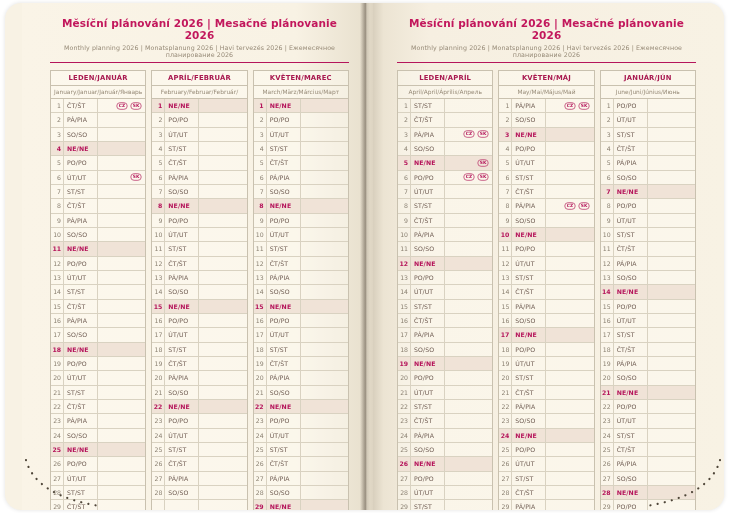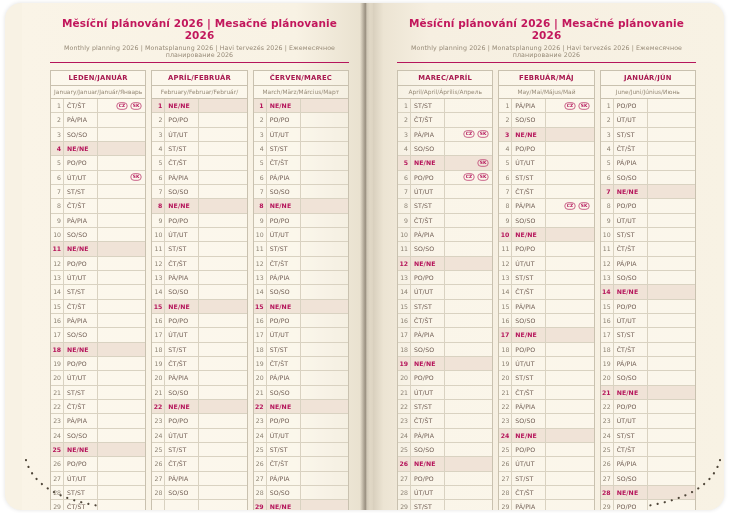--- a/index.html
+++ b/index.html
@@ -394,21 +394,21 @@
               </div>
               <div class="drow">
                 <span class="c n"></span>
                 <span class="c d"></span>
                 <span class="c x"></span>
               </div>
             </div>
   </div>
 
   <div class="month">
-    <div class="month-title">ČERVEN/MAREC</div>
+    <div class="month-title">KVĚTEN/MAREC</div>
     <div class="month-languages">March/März/Március/Март</div>
     <div class="month-grid">
               <div class="drow sun">
                 <span class="c n">1</span>
                 <span class="c d">NE/NE</span>
                 <span class="c x"></span>
               </div>
               <div class="drow">
                 <span class="c n">2</span>
                 <span class="c d">PO/PO</span>
@@ -569,21 +569,21 @@
     </div>
 
     <div class="page right">
       <div class="page-header">
         <div class="page-title">Měsíční plánování 2026 | Mesačné plánovanie 2026</div>
         <div class="page-subtitle">Monthly planning 2026 | Monatsplanung 2026 | Havi tervezés 2026 | Ежемесячное планирование 2026</div>
       </div>
       <hr class="header-rule">
       <div class="months">
   <div class="month">
-    <div class="month-title">MAREC/APRÍL</div>
+    <div class="month-title">LEDEN/APRÍL</div>
     <div class="month-languages">April/April/Április/Апрель</div>
     <div class="month-grid">
               <div class="drow">
                 <span class="c n">1</span>
                 <span class="c d">ST/ST</span>
                 <span class="c x"></span>
               </div>
               <div class="drow">
                 <span class="c n">2</span>
                 <span class="c d">ČT/ŠT</span>
@@ -739,21 +739,21 @@
               </div>
               <div class="drow">
                 <span class="c n"></span>
                 <span class="c d"></span>
                 <span class="c x"></span>
               </div>
             </div>
   </div>
 
   <div class="month">
-    <div class="month-title">FEBRUÁR/MÁJ</div>
+    <div class="month-title">KVĚTEN/MÁJ</div>
     <div class="month-languages">May/Mai/Május/Май</div>
     <div class="month-grid">
               <div class="drow">
                 <span class="c n">1</span>
                 <span class="c d">PÁ/PIA</span>
                 <span class="c x">
                   <i class="badge">CZ</i>
                   <i class="badge">SK</i>
                 </span>
               </div>

